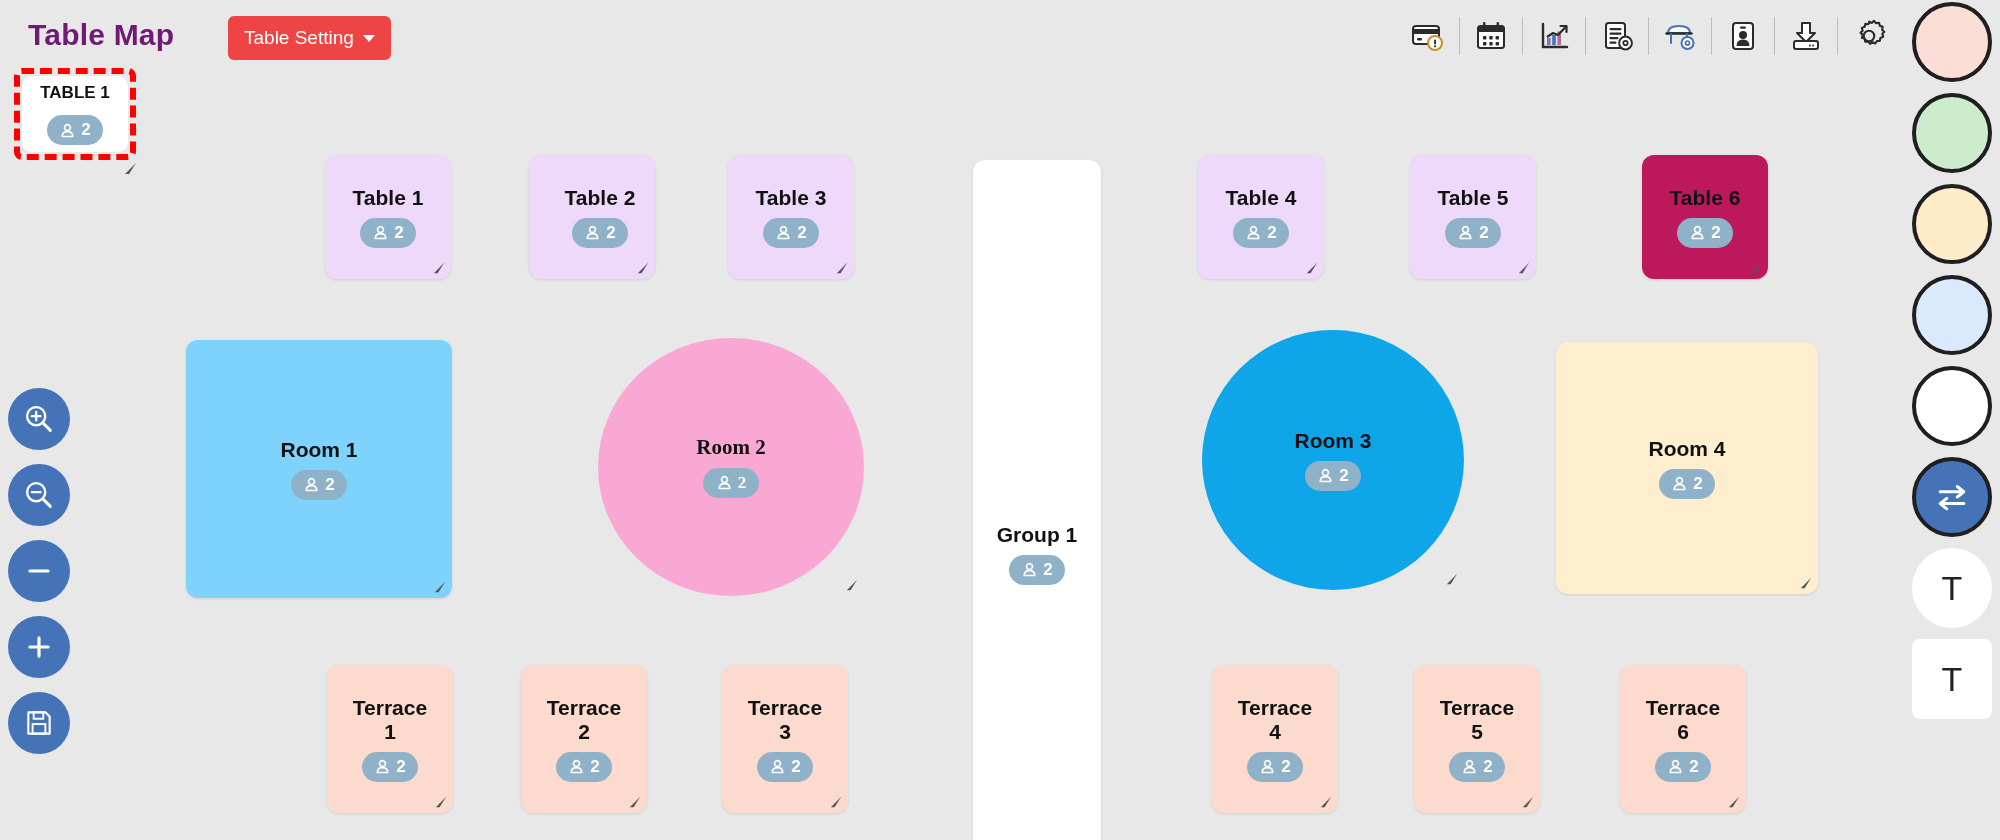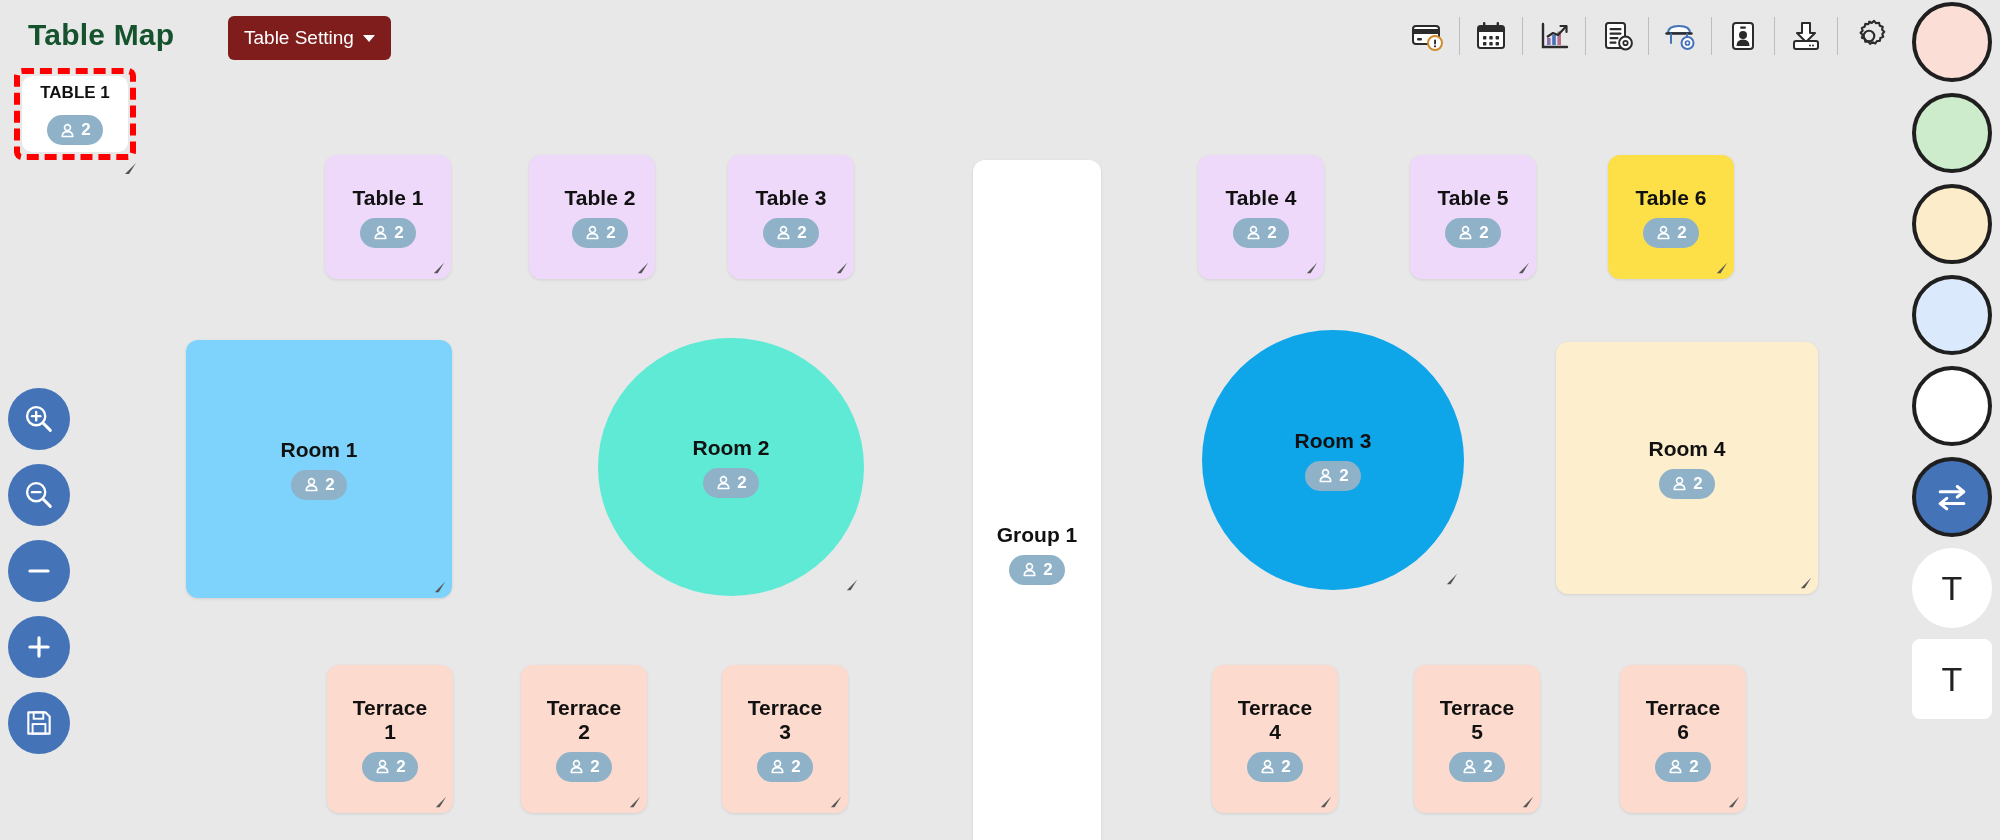--- a/index.html
+++ b/index.html
@@ -8,27 +8,27 @@
     background: #e8e8e8;
     font-family: "Liberation Sans", sans-serif;
     overflow: hidden;
   }
   #app { position: relative; width: 2000px; height: 840px; background: #e8e8e8; }
 
   
   #header { position: absolute; left: 0; top: 0; width: 2000px; height: 72px; }
   #page-title {
     position: absolute; left: 28px; top: 18px;
-    font-size: 30px; font-weight: bold; color: #14532d;
+    font-size: 30px; font-weight: bold; color: #701a75;
     letter-spacing: .2px;
   }
   #table-setting-btn {
     position: absolute; left: 228px; top: 16px;
     height: 44px; padding: 0 16px;
-    background: #7f1d1d; color: #ffffff;
+    background: #ef4444; color: #ffffff;
     border: none; border-radius: 6px;
     font-size: 19px; font-family: "Liberation Sans", sans-serif;
     display: flex; align-items: center; gap: 9px;
     cursor: pointer;
   }
   #table-setting-btn .caret {
     width: 0; height: 0;
     border-left: 6px solid transparent;
     border-right: 6px solid transparent;
     border-top: 7px solid #ffffff;
@@ -339,21 +339,21 @@
           <svg width="17" height="17" viewBox="0 0 20 20">
     <circle cx="10" cy="6.6" r="3.5" fill="none" stroke="#ffffff" stroke-width="1.9"></circle>
     <path d="M3.8 17 Q3.8 11.3 10 11.3 Q16.2 11.3 16.2 17 Z" fill="none" stroke="#ffffff" stroke-width="1.9" stroke-linejoin="round"></path>
   </svg>
           <span>2</span>
         </div>
         <svg class="resize-handle" viewBox="0 0 16 16">
     <path d="M14 3 L3 14 L7 14 Z" fill="#555"></path>
         </svg>
       </div>
-      <div class="node rect" style="left: 1608px; top: 155px; width: 126px; height: 124px; background: #fde047;">
+      <div class="node rect" style="left: 1642px; top: 155px; width: 126px; height: 124px; background: #be185d;">
         <div class="node-title">Table 6</div>
         <div class="seat-badge">
           <svg width="17" height="17" viewBox="0 0 20 20">
     <circle cx="10" cy="6.6" r="3.5" fill="none" stroke="#ffffff" stroke-width="1.9"></circle>
     <path d="M3.8 17 Q3.8 11.3 10 11.3 Q16.2 11.3 16.2 17 Z" fill="none" stroke="#ffffff" stroke-width="1.9" stroke-linejoin="round"></path>
   </svg>
           <span>2</span>
         </div>
         <svg class="resize-handle" viewBox="0 0 16 16">
     <path d="M14 3 L3 14 L7 14 Z" fill="#555"></path>
@@ -365,21 +365,21 @@
           <svg width="17" height="17" viewBox="0 0 20 20">
     <circle cx="10" cy="6.6" r="3.5" fill="none" stroke="#ffffff" stroke-width="1.9"></circle>
     <path d="M3.8 17 Q3.8 11.3 10 11.3 Q16.2 11.3 16.2 17 Z" fill="none" stroke="#ffffff" stroke-width="1.9" stroke-linejoin="round"></path>
   </svg>
           <span>2</span>
         </div>
         <svg class="resize-handle" viewBox="0 0 16 16">
     <path d="M14 3 L3 14 L7 14 Z" fill="#555"></path>
         </svg>
       </div>
-      <div class="node circle" style="left: 598px; top: 338px; width: 266px; height: 258px; background: #5eead4;">
+      <div class="node circle" style="left: 598px; top: 338px; width: 266px; height: 258px; background: #f9a8d4; font-family: Liberation Serif, serif;">
         <div class="node-title">Room 2</div>
         <div class="seat-badge">
           <svg width="17" height="17" viewBox="0 0 20 20">
     <circle cx="10" cy="6.6" r="3.5" fill="none" stroke="#ffffff" stroke-width="1.9"></circle>
     <path d="M3.8 17 Q3.8 11.3 10 11.3 Q16.2 11.3 16.2 17 Z" fill="none" stroke="#ffffff" stroke-width="1.9" stroke-linejoin="round"></path>
   </svg>
           <span>2</span>
         </div>
         <svg class="resize-handle" viewBox="0 0 16 16">
     <path d="M14 3 L3 14 L7 14 Z" fill="#555"></path>

